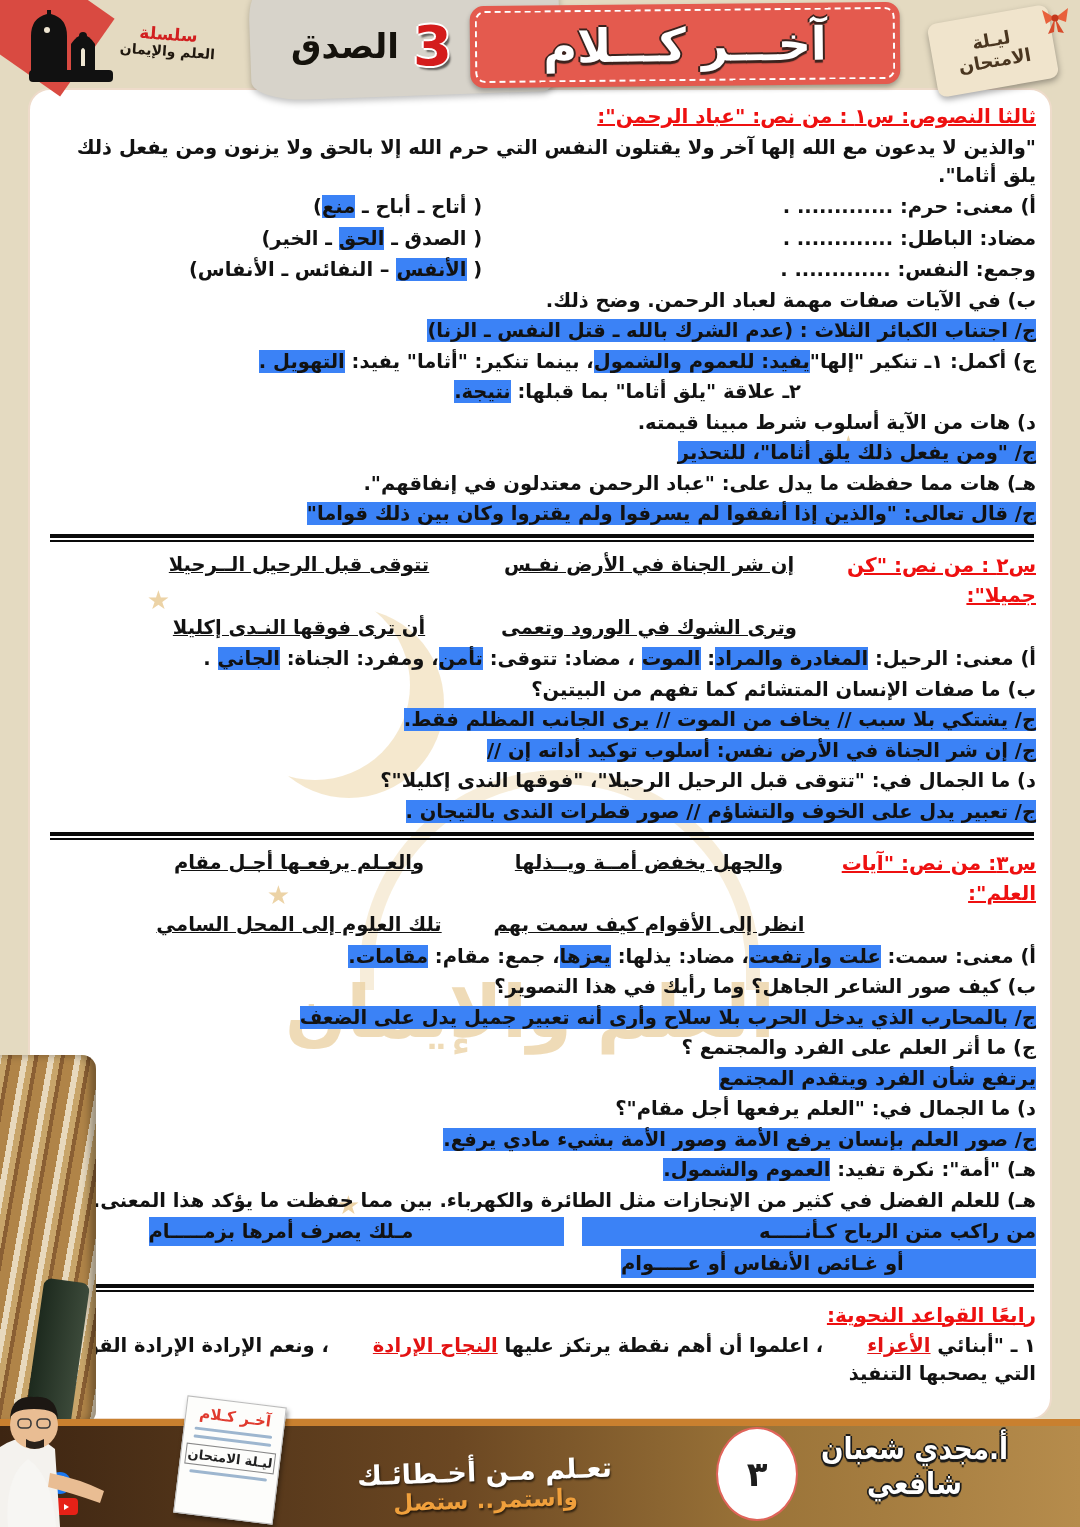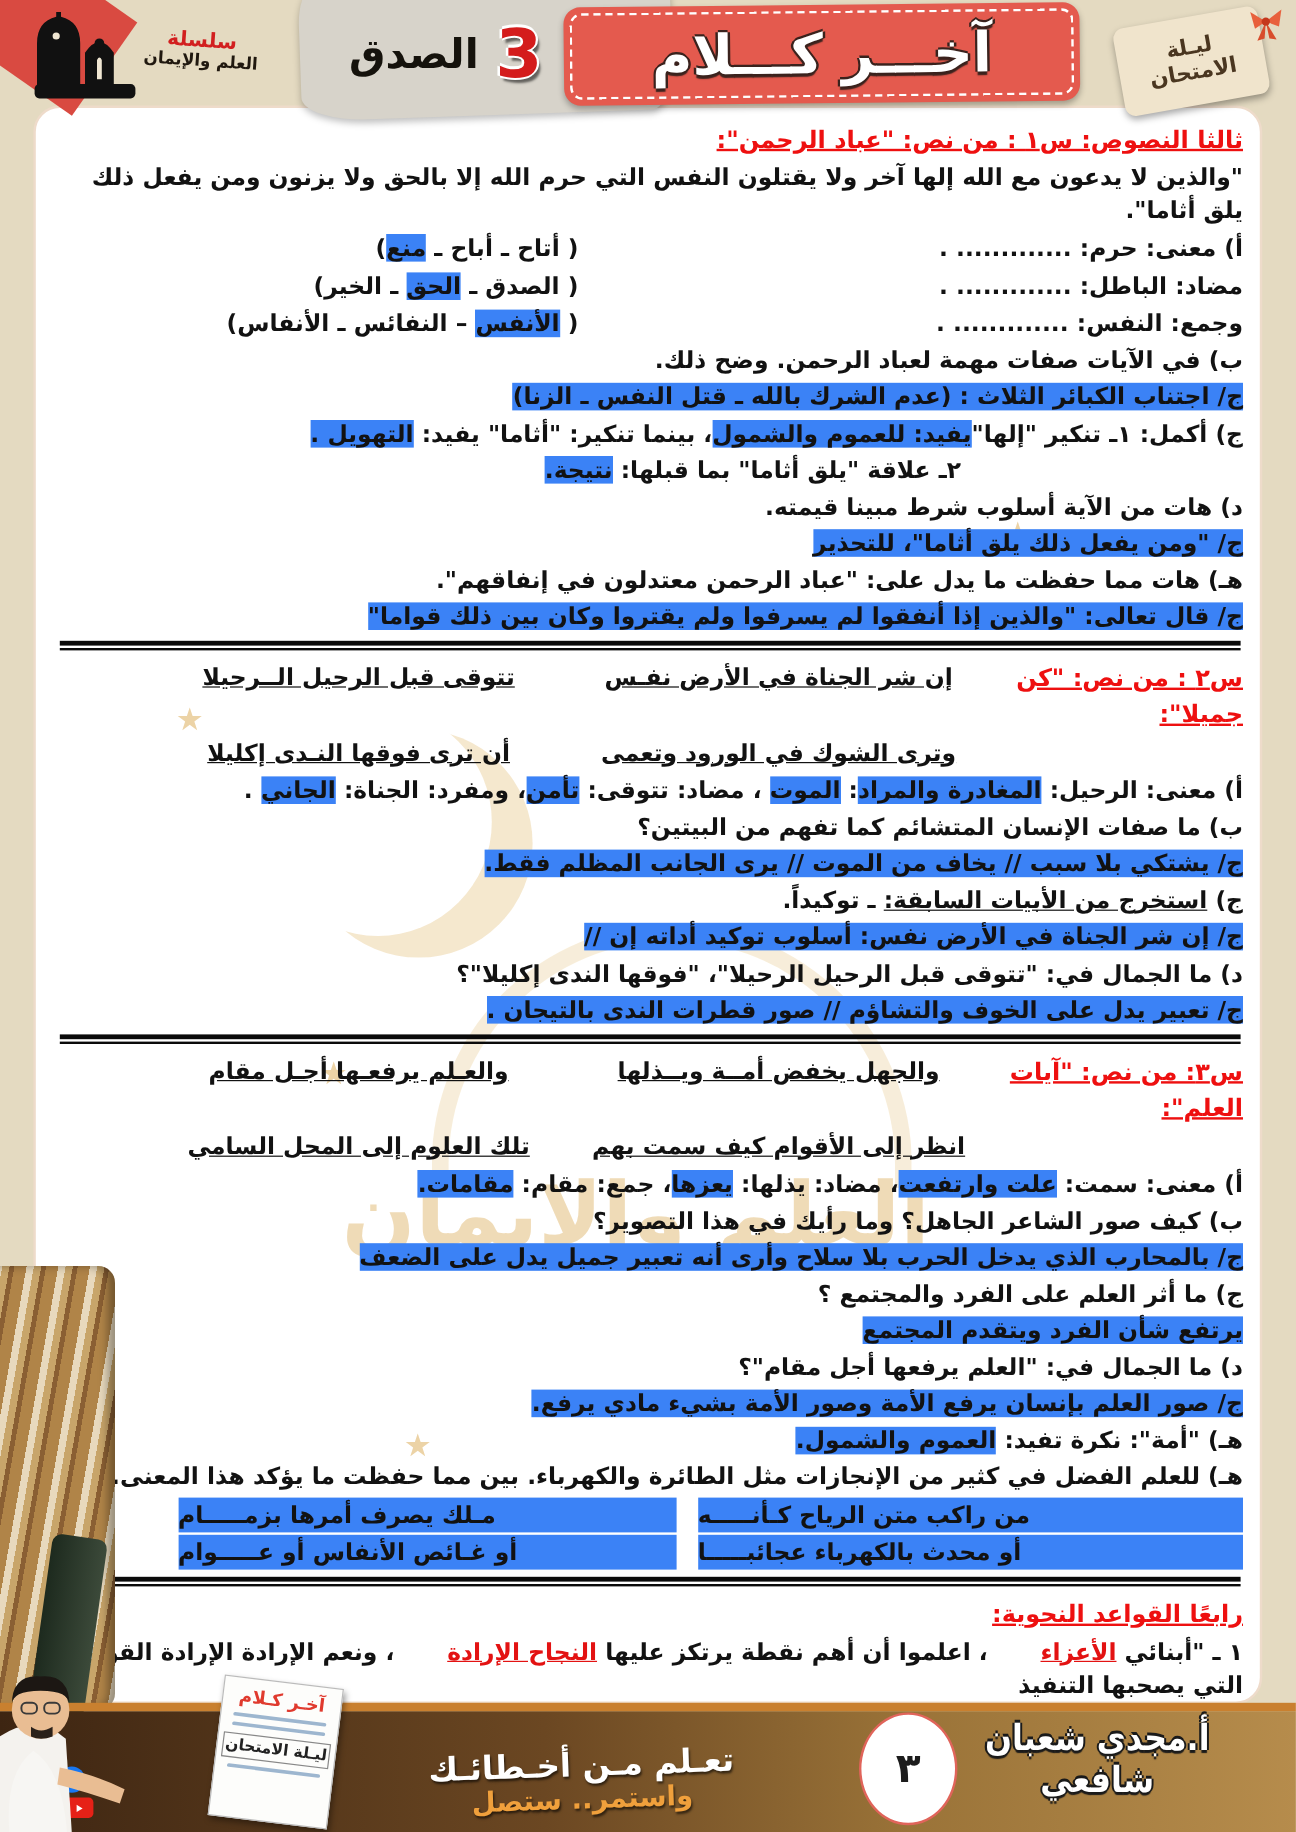--- a/index.html
+++ b/index.html
@@ -58,21 +58,21 @@
   .ru { color:#e31212; text-decoration:underline;margin-left:44px; }
   .un { text-decoration:underline; }
   .sec-title { color:#ee1010; font-size:20px; font-weight:bold; text-decoration:underline;
     line-height:30px; margin:3px 0 2px; }
   .divider { border-top:4px solid #0a0a0a; border-bottom:2px solid #0a0a0a; height:8px;
     margin:6px 2px 8px; }
   .row2 { display:flex; direction:rtl; line-height:29px; margin:2.5px 0; align-items:baseline; }
   .row2 .c1 { flex:0 0 52%; }
   .row2.choices .c2 { flex:0 0 44%; text-align:right; padding-right:40px; }
   .row2.vr { column-gap:18px; }
-  .row2.vr .c1 { flex:0 0 46%; text-align:left; }
+  .row2.vr .c1 { flex:0 0 46%; text-align:right; }
   .row2.vr .c2 { flex:0 0 42%; text-align:left; }
   .po-row { display:grid; direction:rtl; grid-template-columns:212px 350px 350px;
     line-height:30px; margin:2.5px 0; }
   .po-row .hemi { text-align:center;text-decoration:underline; }
   .po-row .po-title { color:#ee1010; text-decoration:underline; font-size:20px; }
   
   .book-pages { position:absolute; top:1055px; right:984px; width:100px; height:370px; z-index:6;
     background:repeating-linear-gradient(100deg,#e8d9bd 0 6px,#c8a56a 6px 12px,#8a5f33 12px 16px,#b08448 16px 26px);
     border-radius:0 14px 14px 0; box-shadow:inset -6px 0 8px rgba(0,0,0,.35); }
   .pen { position:absolute; top:1280px; right:1000px; width:46px; height:150px; z-index:7;
@@ -199,21 +199,20 @@
         <div class="hemi">تتوقى قبل الرحيل الــرحيلا</div>
       </div>
       <div class="po-row">
         <div class="po-title"></div>
         <div class="hemi">وترى الشوك في الورود وتعمى</div>
         <div class="hemi">أن ترى فوقها النـدى إكليلا</div>
       </div>
       <div class="line"><span>أ) معنى: الرحيل: </span><span class="hl">المغادرة والمراد</span><span>: </span><span class="hl">الموت</span><span> ، مضاد: تتوقى: </span><span class="hl">تأمن</span><span>، ومفرد: الجناة: </span><span class="hl">الجاني</span><span> .</span></div>
       <div class="line"><span>ب) ما صفات الإنسان المتشائم كما تفهم من البيتين؟</span></div>
       <div class="line"><span class="hl">ج/ يشتكي بلا سبب // يخاف من الموت // يرى الجانب المظلم فقط.</span></div>
-      <div class="line"><span>ج) </span><span class="un">استخرج من الأبيات السابقة:</span><span>  ـ توكيداً.</span></div>
       <div class="line"><span class="hl">ج/ إن شر الجناة في الأرض نفس: أسلوب توكيد أداته إن //</span></div>
       <div class="line"><span>د) ما الجمال في: "تتوقى قبل الرحيل الرحيلا"، "فوقها الندى إكليلا"؟</span></div>
       <div class="line"><span class="hl">ج/ تعبير يدل على الخوف والتشاؤم  //  صور قطرات الندى بالتيجان .</span></div>
       <div class="divider"></div>
       <div class="po-row">
         <div class="po-title">س٣: من نص: "آيات العلم":</div>
         <div class="hemi">والجهل يخفض أمــة ويــذلها</div>
         <div class="hemi">والعـلم يرفعـها أجـل مقام</div>
       </div>
       <div class="po-row">
@@ -228,21 +227,20 @@
       <div class="line"><span class="hl">يرتفع شأن الفرد ويتقدم المجتمع</span></div>
       <div class="line"><span>د) ما الجمال في: "العلم يرفعها أجل مقام"؟</span></div>
       <div class="line"><span class="hl">ج/ صور العلم بإنسان يرفع الأمة وصور الأمة بشيء مادي يرفع.</span></div>
       <div class="line"><span>هـ) "أمة": نكرة تفيد: </span><span class="hl">العموم والشمول.</span></div>
       <div class="line"><span>هـ) للعلم الفضل في كثير من الإنجازات مثل الطائرة والكهرباء. بين مما حفظت ما يؤكد هذا المعنى.</span></div>
       <div class="row2 vr">
         <div class="c1 hl"><span>من راكب متن الرياح كـأنـــــه</span></div>
         <div class="c2 hl"><span>مـلك يصرف أمرها بزمـــــام</span></div>
       </div>
       <div class="row2 vr">
-        <div class="c1 hl"><span>أو محدث بالكهرباء عجائبـــــا</span></div>
         <div class="c2 hl"><span>أو غـائص الأنفاس أو عـــــوام</span></div>
       </div>
       <div class="divider"></div>
       <div class="sec-title">رابعًا القواعد النحوية:</div>
       <div class="line"><span>١ ـ "أبنائي </span><span class="ru">الأعزاء</span><span>، اعلموا أن أهم نقطة يرتكز عليها </span><span class="ru">النجاح الإرادة</span><span>، ونعم الإرادة الإرادة القوية التي يصحبها التنفيذ</span></div>
     </div>
 
 </div>
 
 <div class="book-pages"></div>

